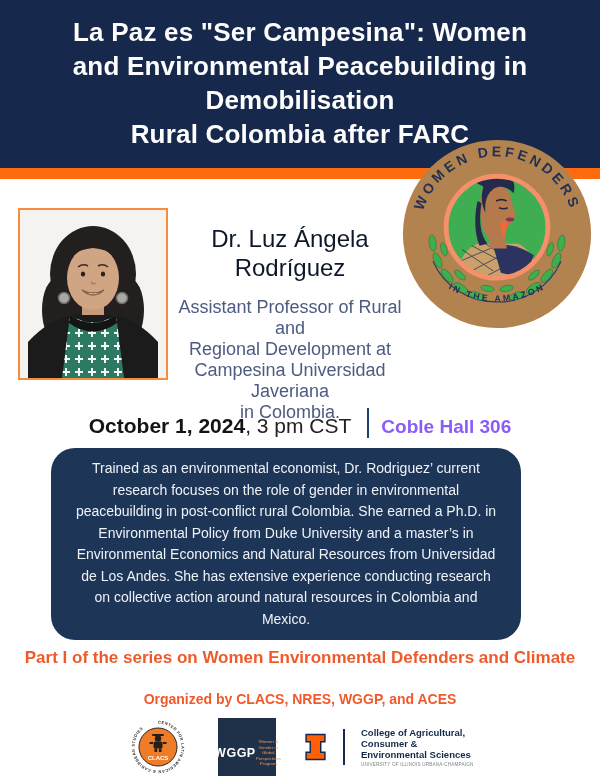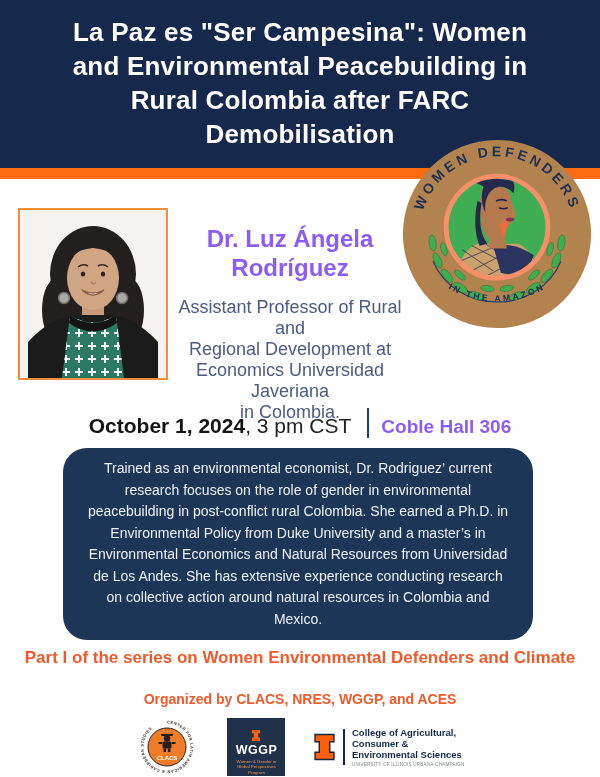--- a/index.html
+++ b/index.html
@@ -9,64 +9,64 @@
   
   .header { position:absolute; left:0; top:0; width:600px; height:168px; background:#16294c; }
   .header-title { padding-top:15px; text-align:center; color:#fdfdfd; font-size:26px; font-weight:bold; line-height:34px; letter-spacing:0.2px; }
   .orange-bar { position:absolute; left:0; top:168px; width:600px; height:11px; background:#ff6b0f; }
 
   
   .photo-frame { position:absolute; left:18px; top:208px; width:150px; height:172px; border:2px solid #f68d3e; background:#f4f3f0; }
 
   
   .speaker-info { position:absolute; left:172px; top:224px; width:236px; text-align:center; }
-  .speaker-name { color:#8b5cf6; font-size:24px; font-weight:700; line-height:29px; }
+  .speaker-name { color:#0f172a; font-size:24px; font-weight:400; line-height:29px; }
   .speaker-title { margin-top:15px; color:#4d5b82; font-size:18px; line-height:21px; }
 
   
   .seal { position:absolute; left:400px; top:137px; width:194px; height:194px; }
 
   
   .date-row { position:absolute; left:0; top:400px; width:600px; height:38px; display:flex; align-items:flex-end; justify-content:center; }
   .date-bold { font-weight:800; font-size:21px; color:#141414; }
   .date-rest { font-weight:400; font-size:21px; color:#222222; }
   .date-sep { width:2px; height:30px; background:#1f3d6d; margin:0 12px 0 16px; }
   .venue { font-weight:bold; font-size:19px; color:#8b5cf6; }
 
   
-  .bio-box { position:absolute; left:63px; top:448px; width:470px; height:192px; background:#1d3557; border-radius:24px;
+  .bio-box { position:absolute; left:51px; top:448px; width:470px; height:192px; background:#1d3557; border-radius:24px;
              display:flex; align-items:center; justify-content:center; padding:20px 21px; }
   .bio-text { color:#eef2f7; font-size:14px; line-height:21.5px; text-align:center; }
 
   
   .series { position:absolute; left:0; top:647px; width:600px; text-align:center; color:#f05a2b; }
   .series-line { font-size:17px; font-weight:bold; line-height:22px; }
   .organized { margin-top:20px; font-size:14px; font-weight:bold; line-height:20px; }
 
   
   .footer { position:absolute; left:0; top:716px; width:600px; height:61px; display:flex; align-items:center; justify-content:center; gap:28px; }
-  .wggp-box { width:58px; height:58px; background:#1f3148; display:flex; flex-direction:column; align-items:center; justify-content:center; padding-top:11px; }
+  .wggp-box { width:58px; height:58px; background:#1f3148; display:flex; flex-direction:row; align-items:center; justify-content:center; padding-top:11px; }
   .wggp-label { color:#ffffff; font-weight:bold; font-size:12.5px; letter-spacing:0.5px; margin-top:1px; }
   .wggp-sub { margin-top:2px; text-align:center; color:#ef9352; font-size:4.4px; line-height:5.4px; }
-  .aces { display:flex; align-items:center; }
+  .aces { display:flex; align-items:center;gap:9px; }
   .aces-divider { width:1.5px; height:36px; background:#13294b; margin:0 7px; }
   .aces-college { color:#13294b; font-weight:bold; font-size:9.5px; line-height:11px; }
   .aces-campus { margin-top:2px; color:#7f8486; font-size:4.6px; letter-spacing:0.2px; }
 </style>
 </head>
 <body>
 
 <div class="poster">
 
   <div class="header">
     <div class="header-title">
       <div>La Paz es "Ser Campesina": Women</div>
       <div>and Environmental Peacebuilding in</div>
+      <div>Demobilisation</div>
       <div>Rural Colombia after FARC</div>
-      <div>Demobilisation</div>
     </div>
   </div>
   <div class="orange-bar"></div>
 
   <div class="photo-frame">
     <svg width="146" height="168" viewBox="0 0 146 168">
       <defs>
         <pattern id="plusPat" width="13" height="13" patternUnits="userSpaceOnUse">
           <path d="M6,2 h2 v3 h3 v2 h-3 v3 h-2 v-3 h-3 v-2 h3 z" fill="#ffffff" opacity="0.95"></path>
         </pattern>
@@ -94,21 +94,21 @@
   </div>
 
   <div class="speaker-info">
     <div class="speaker-name">
       <div>Dr. Luz Ángela</div>
       <div>Rodríguez</div>
     </div>
     <div class="speaker-title">
       <div>Assistant Professor of Rural and</div>
       <div>Regional Development at</div>
-      <div>Economics Universidad Javeriana</div>
+      <div>Campesina Universidad Javeriana</div>
       <div>in Colombia.</div>
     </div>
   </div>
 
   <svg class="seal" viewBox="0 0 200 200">
     <defs>
       <path id="arcTop" d="M 20,100 A 80,80 0 0 1 180,100"></path>
       <path id="arcBottom" d="M 38,148 A 100,100 0 0 0 162,148"></path>
       <clipPath id="innerClip">
           <circle cx="100" cy="93" r="51"></circle>

